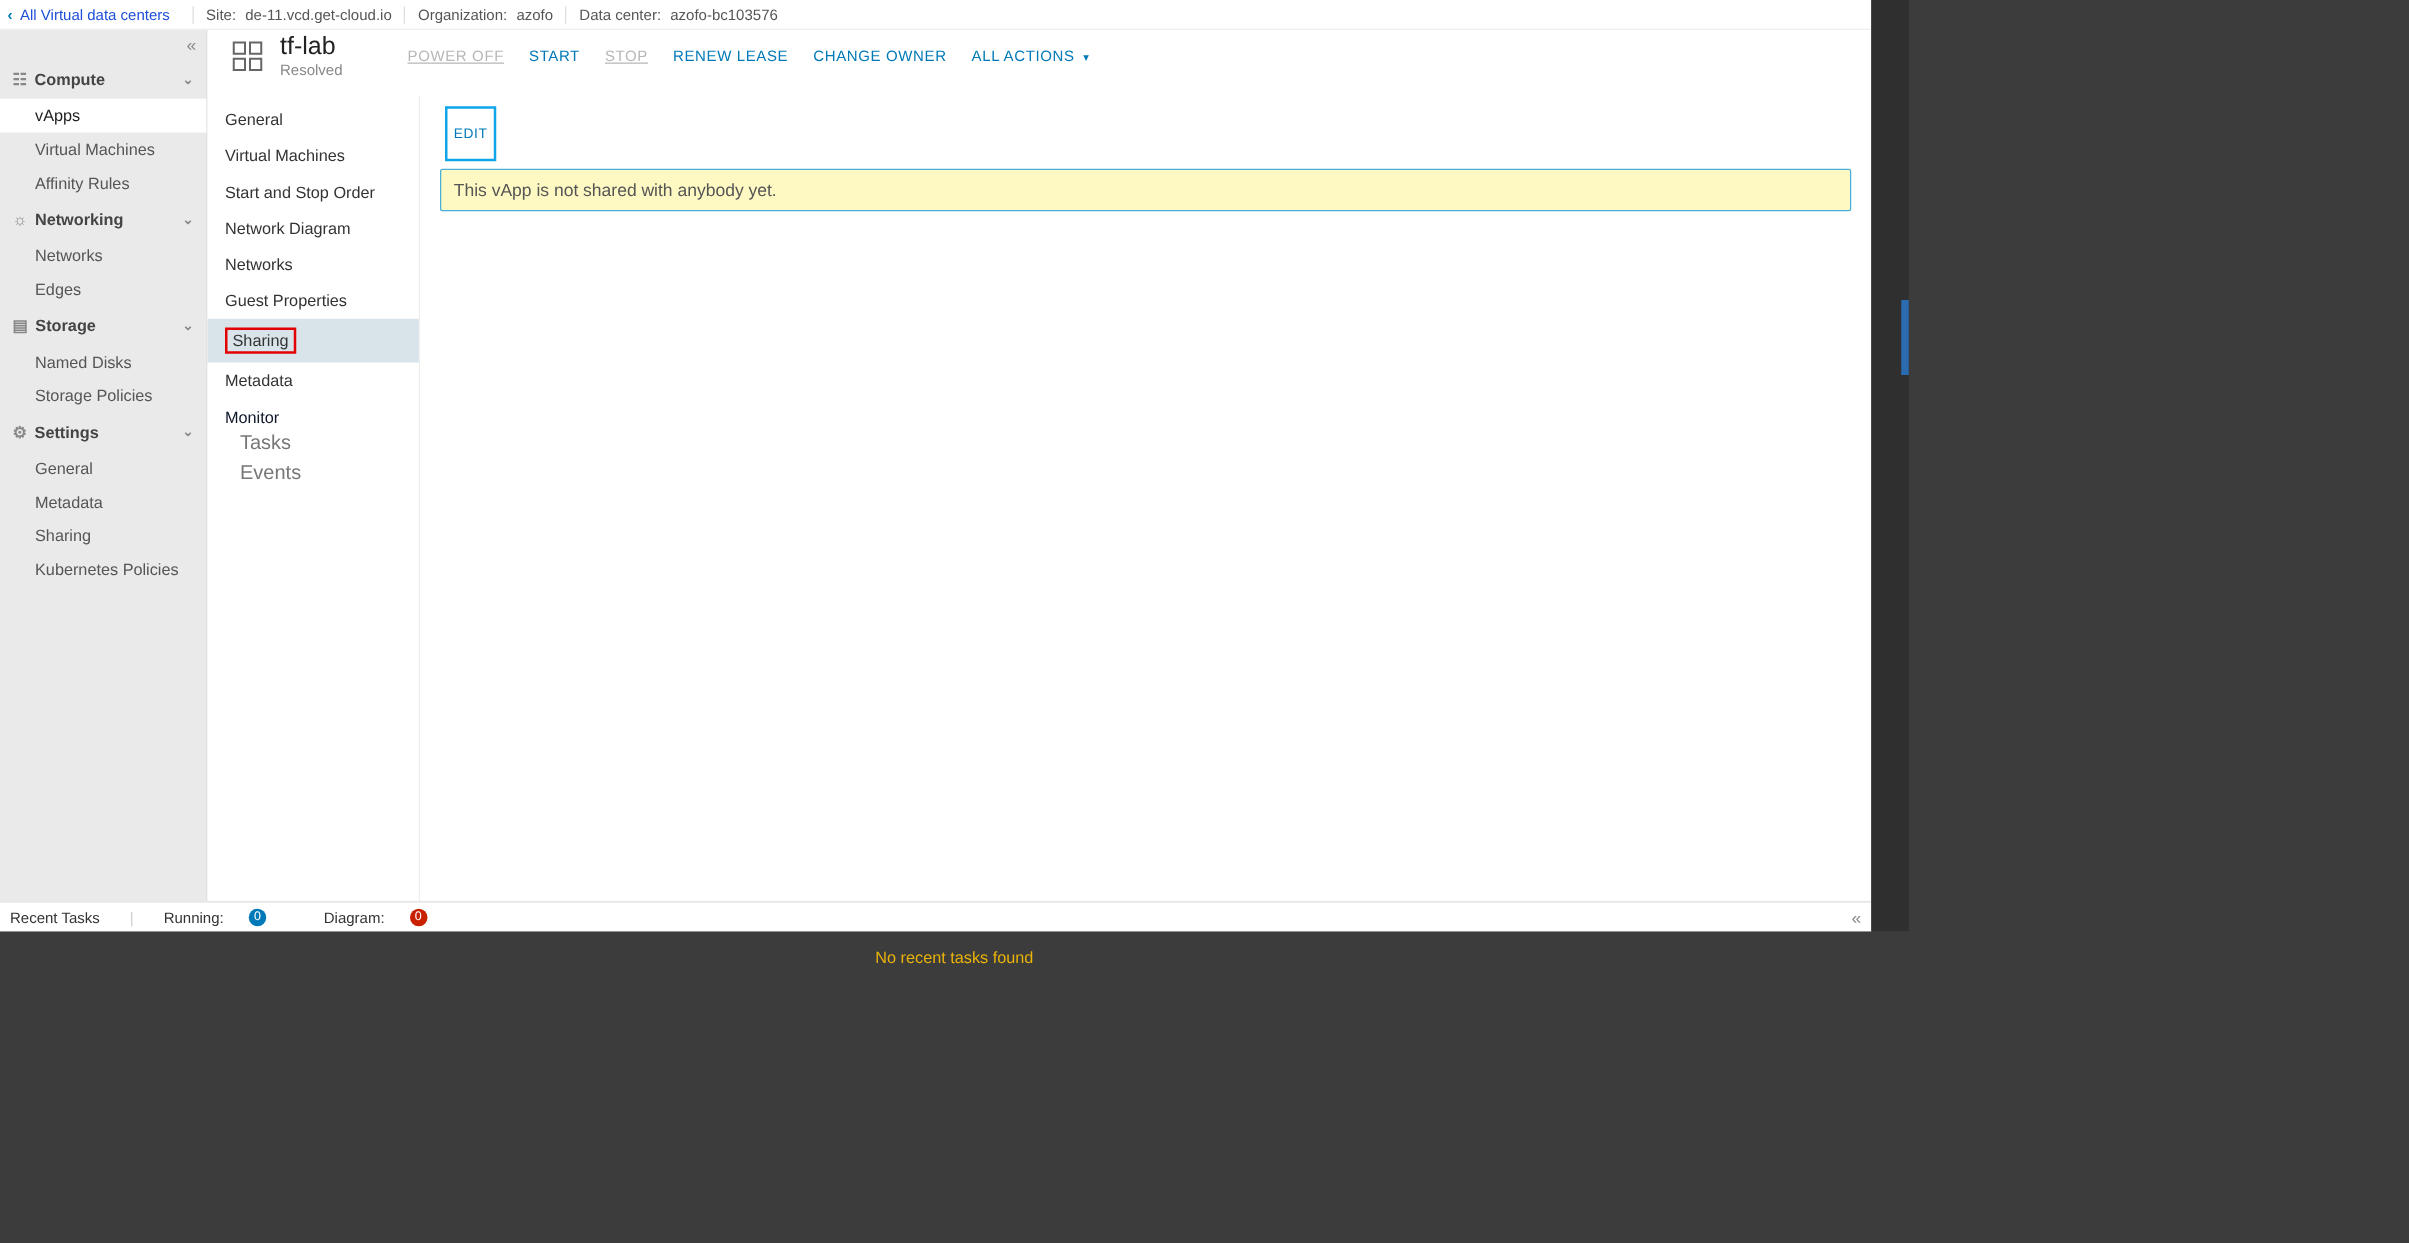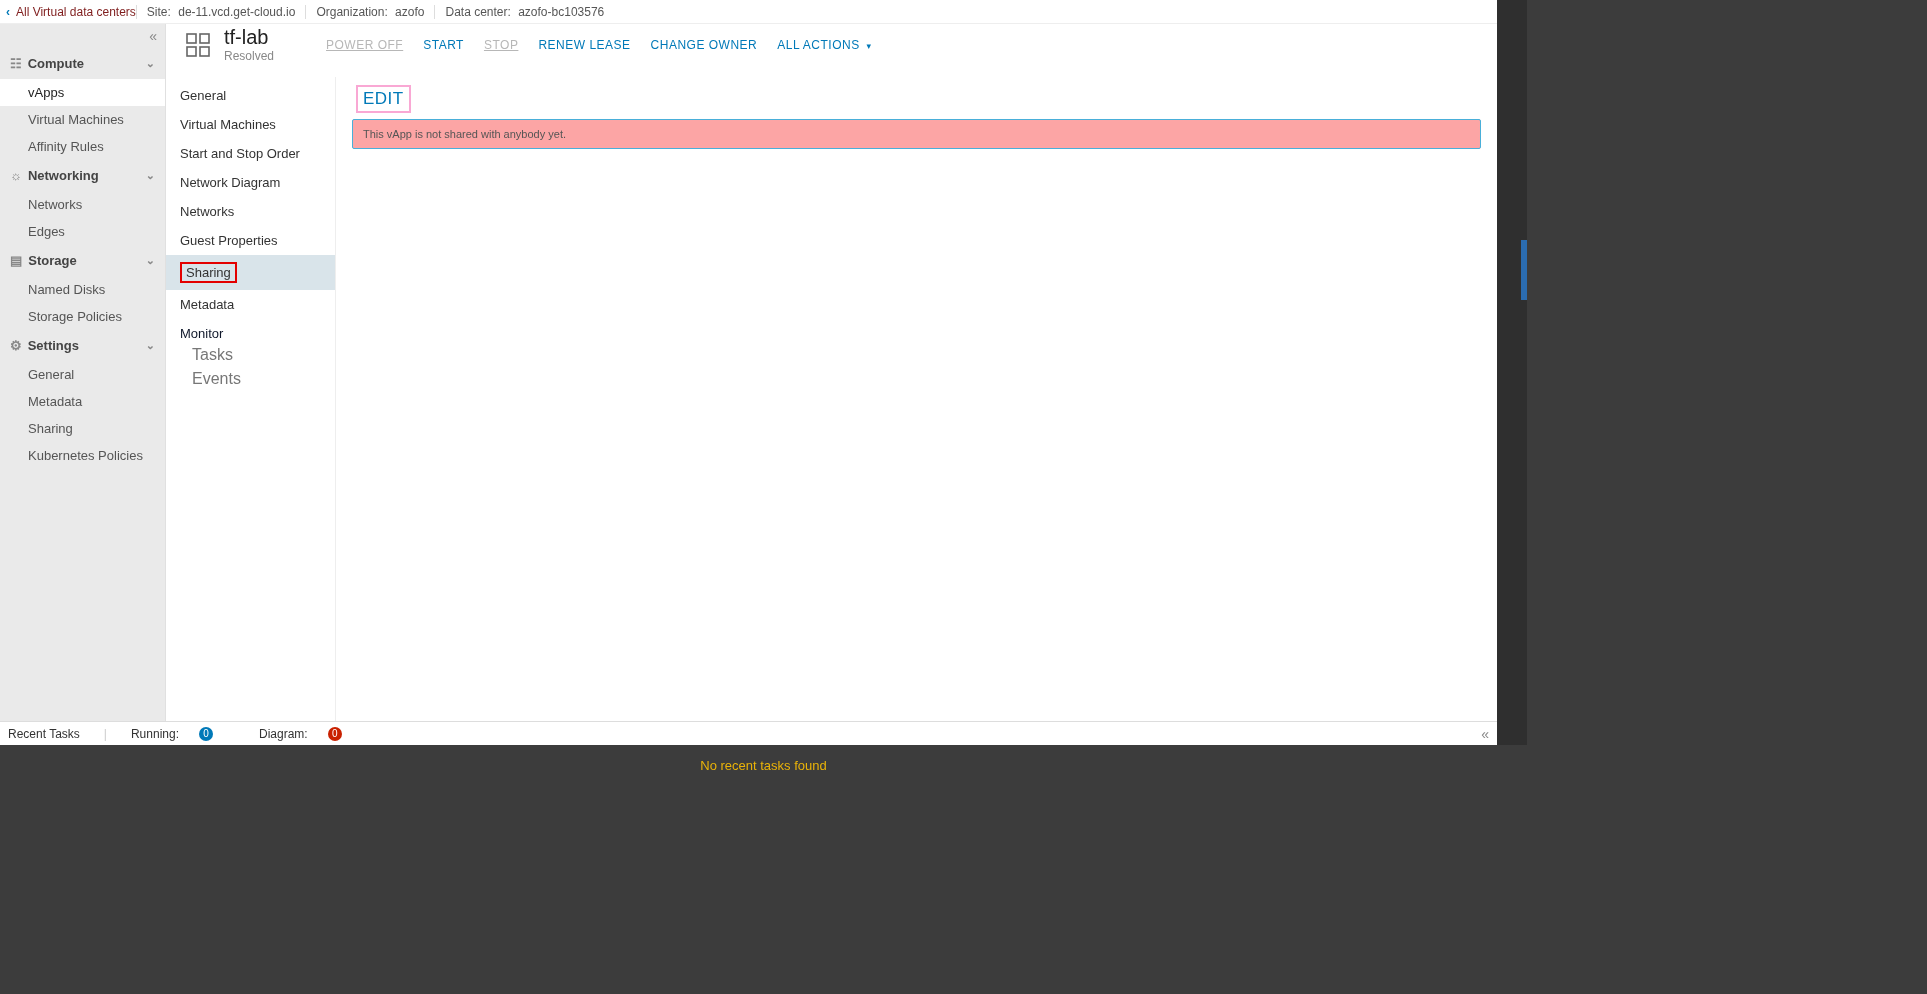--- a/index.html
+++ b/index.html
@@ -29,21 +29,22 @@
     padding: 0 6px;
     font-size: 12px;
     color: #666;
   }
   .topbar .back-chevron {
     color: #0079b8;
     margin-right: 6px;
     font-weight: bold;
   }
   .topbar .all-vdc {
-    color: #7f1d1d;
+    color: #1d4ed8;
+    margin-right: 18px;
   }
   .topbar .meta-item {
     padding: 0 10px;
     border-left: 1px solid #ddd;
   }
   .topbar .meta-item:first-of-type { border-left: 1px solid #ddd; }
   .topbar .meta-label { color: #565656; }
   .topbar .meta-val { color: #565656; margin-left: 4px; text-align: center; }
 
   
@@ -161,35 +162,35 @@
     cursor: pointer;
   }
 
   .panel {
     flex: 1 1 auto;
     padding: 8px 16px;
     min-width: 0;
   }
   .edit-row { margin-bottom: 6px; margin-left: 4px; }
   .edit-row .edit-btn {
-    border: 2px solid #f9a8d4;
+    border: 2px solid #0ea5e9;
     color: #0079b8;
-    font-size: 17px;
-    padding: 2px 5px;
+    font-size: 11px;
+    padding: 14px 5px;
     letter-spacing: 0.5px;
     display: inline-block;
     cursor: pointer;
   }
   .infobox {
     border: 1px solid #49afd9;
-    background: #fca5a5;
+    background: #fef9c3;
     color: #555;
     padding: 8px 10px;
     border-radius: 2px;
-    font-size: 11px;
+    font-size: 14px;
   }
 
   
   .recent-bar {
     height: 24px;
     border-top: 1px solid #ddd;
     background: #fff;
     display: flex;
     align-items: center;
     padding: 0 8px;

